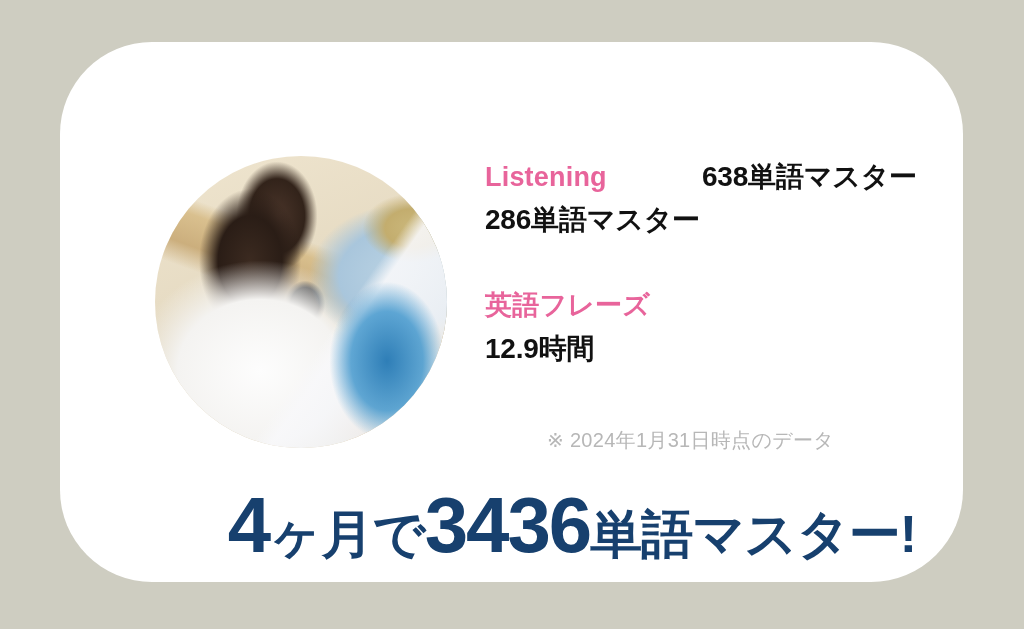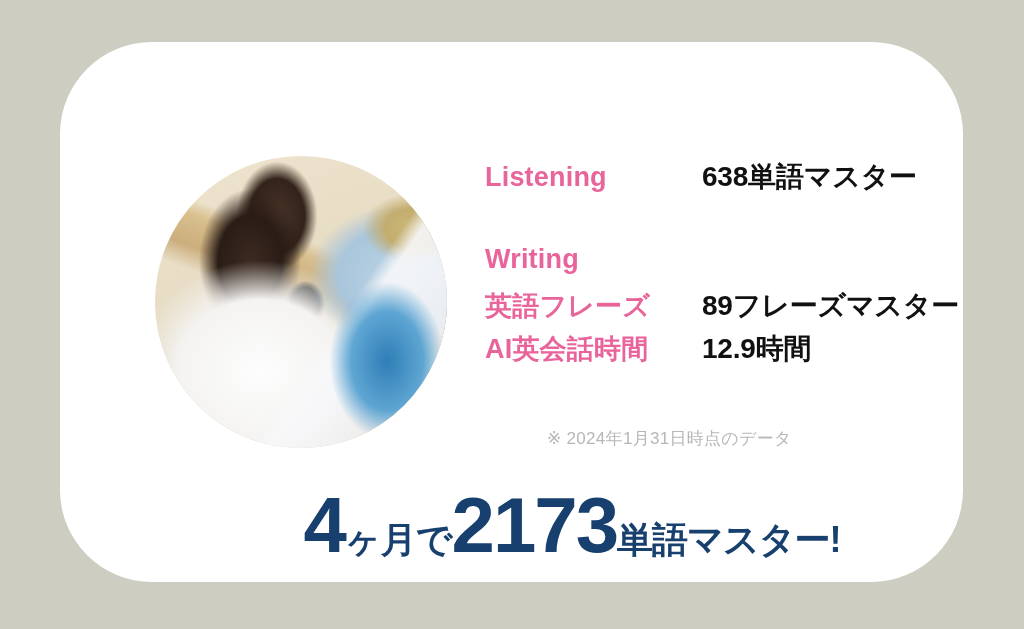--- a/index.html
+++ b/index.html
@@ -113,21 +113,21 @@
     letter-spacing: -0.2px;
     white-space: nowrap;
   }
 
   
   .footnote {
     position: absolute;
     left: 487px;
     top: 385px;
     color: #B7B7B7;
-    font-size: 17px;
+    font-size: 20px;
     font-weight: normal;
     letter-spacing: 0.3px;
     white-space: nowrap;
   }
 
   
   .headline {
     position: absolute;
     left: 0;
     top: 444px;
@@ -136,21 +136,21 @@
     color: #17406E;
     font-weight: bold;
     white-space: nowrap;
     line-height: 1;
   }
   .headline .big {
     font-size: 78px;
     letter-spacing: -2px;
   }
   .headline .small {
-    font-size: 36px;
+    font-size: 52px;
     letter-spacing: -1px;
   }
 </style>
 </head>
 <body>
 
 <div class="stage">
 
   <div class="card">
 
@@ -159,39 +159,37 @@
     </div>
 
     <div class="stats">
 
       <div class="stat-row">
         <div class="stat-label">Listening</div>
         <div class="stat-value">638単語マスター</div>
       </div>
 
       <div class="stat-row">
+        <div class="stat-value">286単語マスター</div>
       </div>
 
 
       <div class="stat-row">
-        <div class="stat-label">Writing</div>
       </div>
 
       <div class="stat-row">
         <div class="stat-label">英語フレーズ</div>
-        <div class="stat-value">89フレーズマスター</div>
       </div>
 
       <div class="stat-row">
-        <div class="stat-label">AI英会話時間</div>
         <div class="stat-value">12.9時間</div>
       </div>
 
     </div>
 
     <div class="footnote">※ 2024年1月31日時点のデータ</div>
 
     <div class="headline">
-      <span class="big">4</span><span class="small">ヶ月で</span><span class="big">2173</span><span class="small">単語マスター!</span>
+      <span class="big">4</span><span class="small">ヶ月で</span><span class="big">3436</span><span class="small">単語マスター!</span>
     </div>
 
   </div>
 </div>
 
 </body></html>

